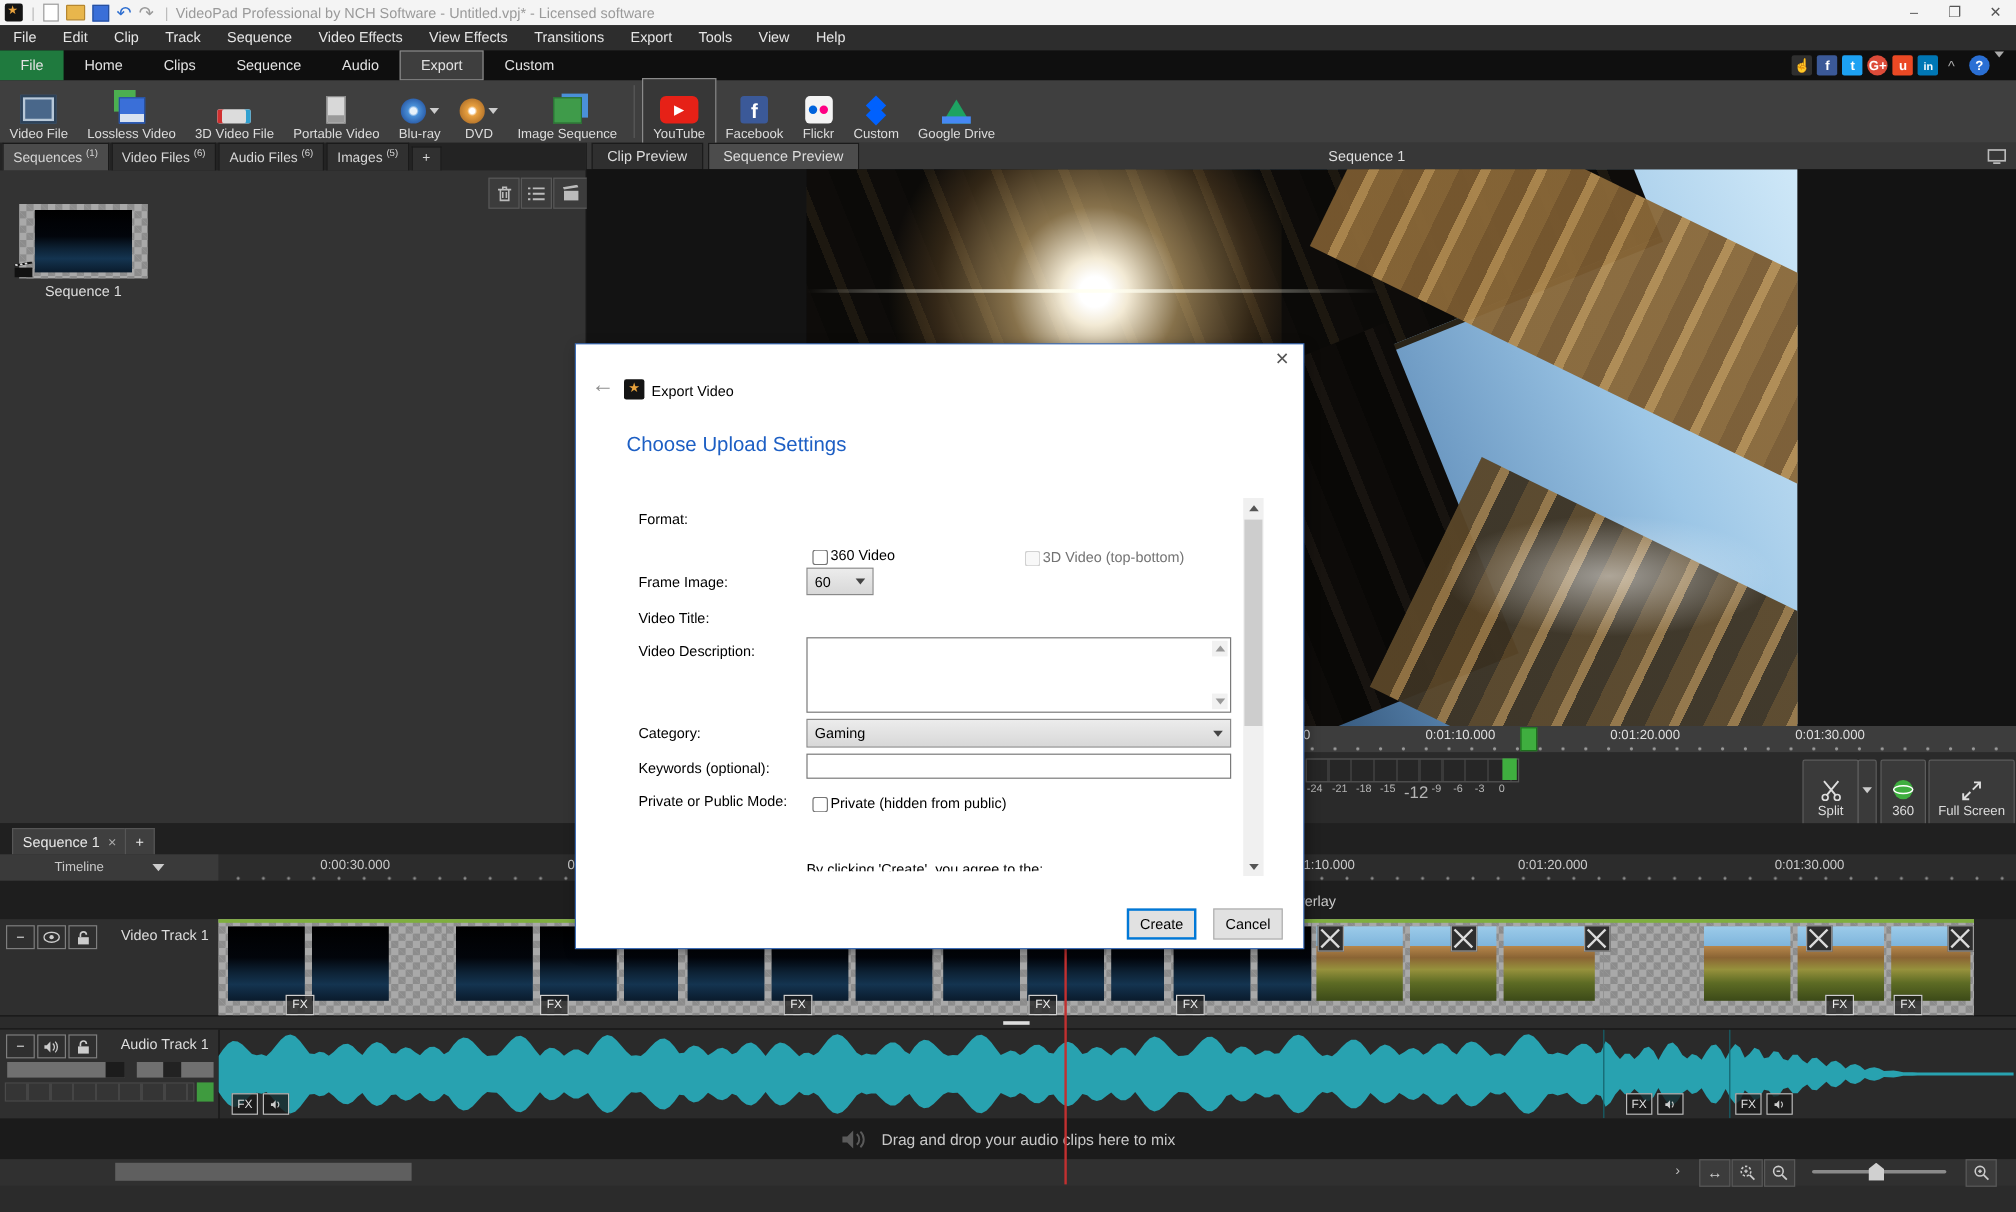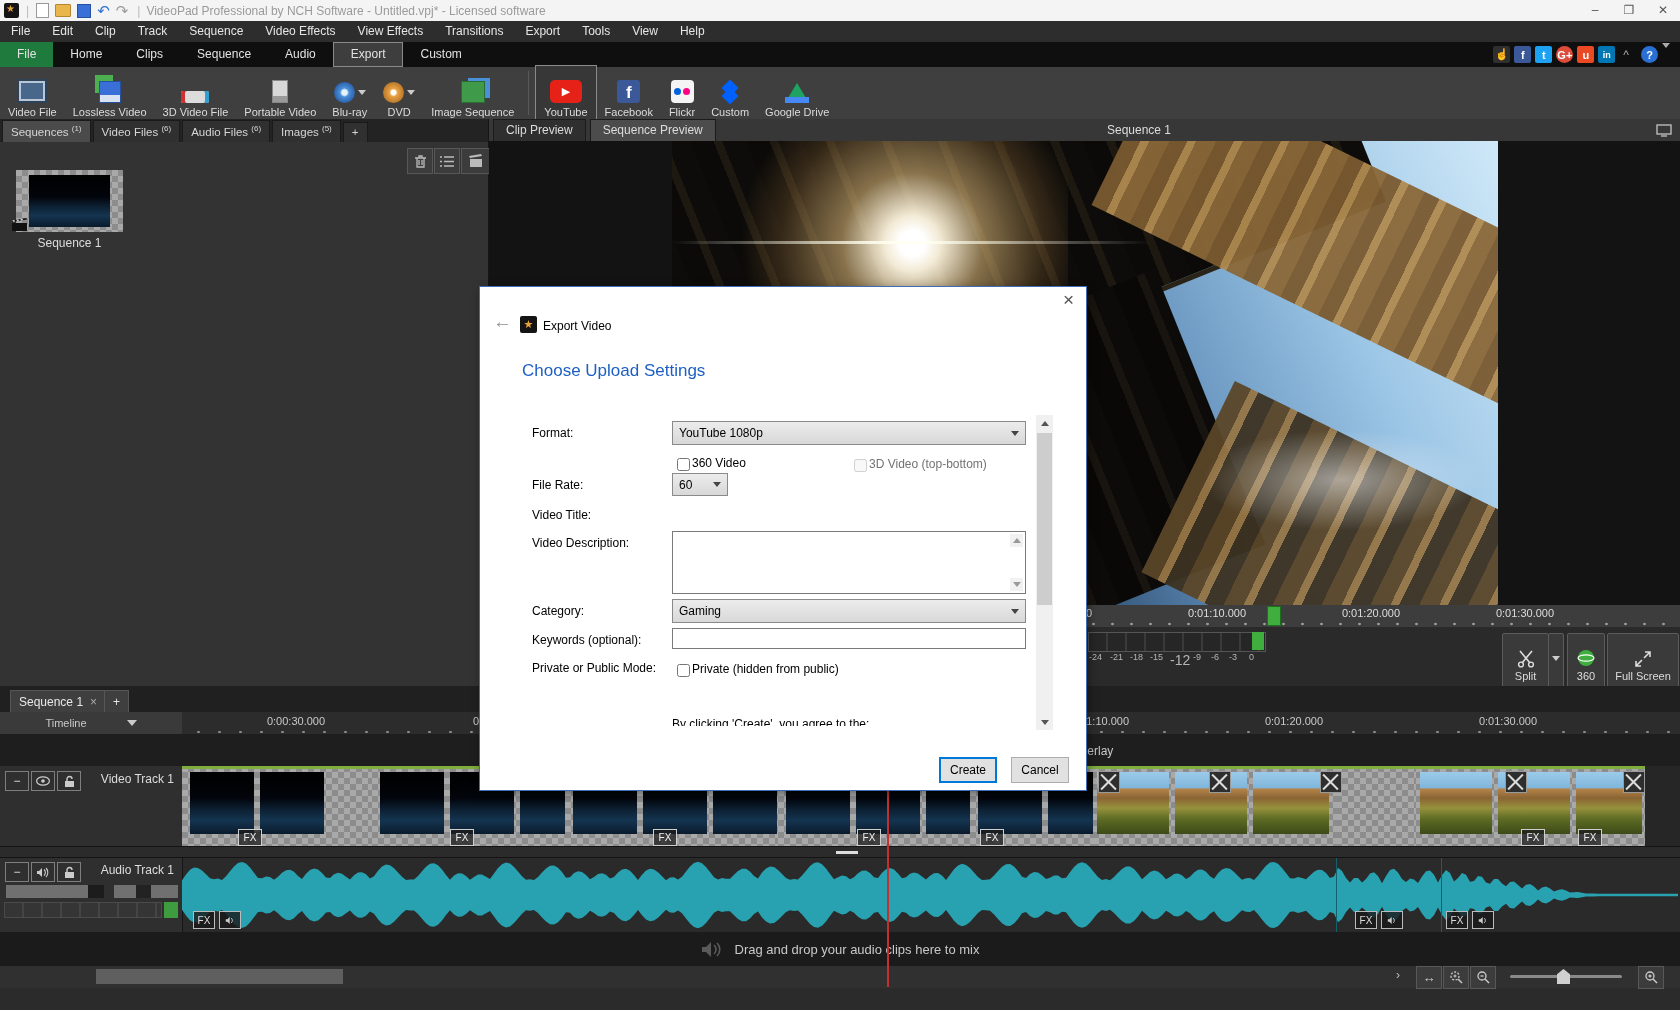--- a/index.html
+++ b/index.html
@@ -517,31 +517,27 @@
 
 
   <div class="abs dialog">
     <span class="abs" style="right:12px;top:2px;font-size:19px;color:#555">×</span>
     <span class="abs" style="left:13px;top:24px;font-size:19px;color:#8f8f8f">←</span>
     <span class="abs" style="left:40px;top:29px;width:17px;height:17px;background:#141414;border-radius:2px;color:#e8a23c;text-align:center;font-size:11px;line-height:17px">★</span>
     <span class="abs" style="left:63px;top:32px;font-size:12px">Export Video</span>
     <span class="abs" style="left:42px;top:74px;font-size:17px;color:#1d5fc4">Choose Upload Settings</span>
 
     <span class="dlabel" style="top:139px">Format:</span>
-    <div class="combo" style="left:192px;top:134px;width:354px;height:24px">
-      <span>YouTube 1080p</span>
-        <span class="arr"></span>
-      </div>
 
     <input type="checkbox" class="abs" style="left: 193px; top: 168px;">
     <span class="abs" style="left:212px;top:169px;font-size:12px">360 Video</span>
     <input type="checkbox" class="abs" style="left: 370px; top: 169px;" disabled="">
     <span class="abs" style="left:389px;top:170px;font-size:12px;color:#737373">3D Video (top-bottom)</span>
 
-    <span class="dlabel" style="top:191px">File Rate:</span>
+    <span class="dlabel" style="top:191px">Frame Image:</span>
     <div class="combo" style="left:192px;top:186px;width:56px;height:23px">
       <span>60</span>
         <span class="arr"></span>
       </div>
 
     <span class="dlabel" style="top:221px">Video Title:</span>
 
     <span class="dlabel" style="top:249px">Video Description:</span>
     <div class="tin" style="left:192px;top:244px;width:354px;height:63px">
       <div class="abs" style="right:2px;top:2px;width:13px;height:13px;background:#f1f1f1;display:flex;align-items:center;justify-content:center">

